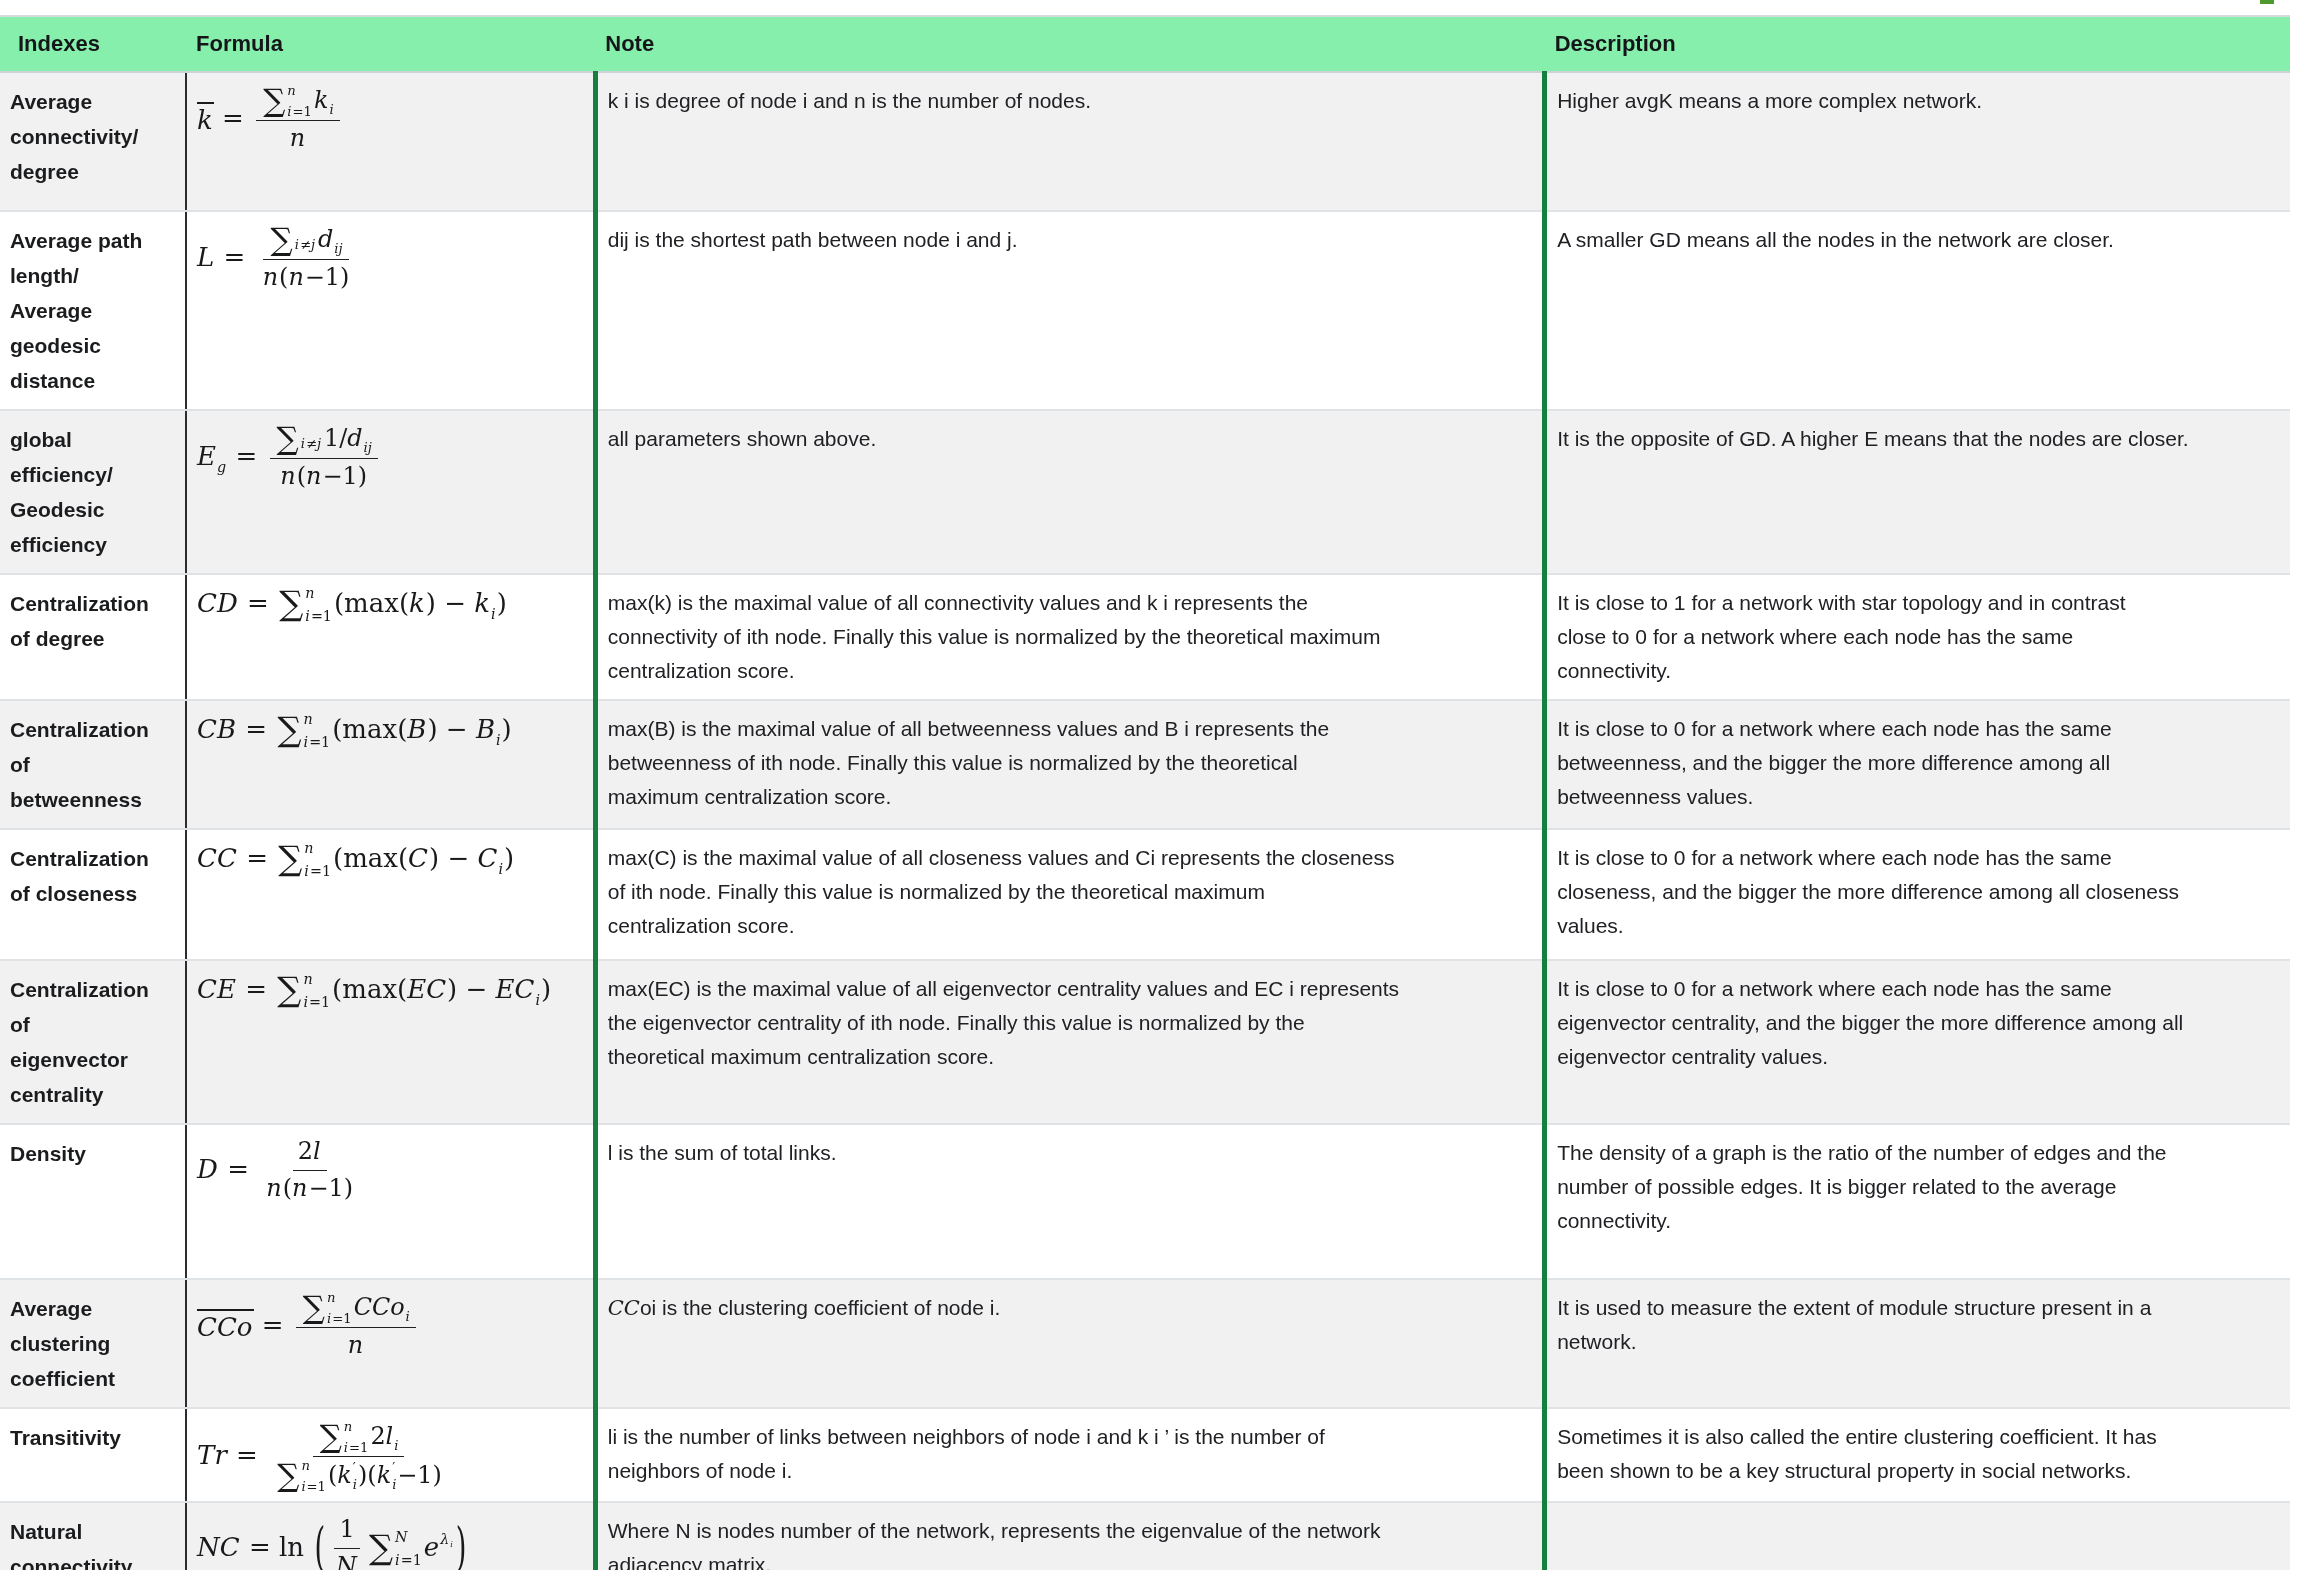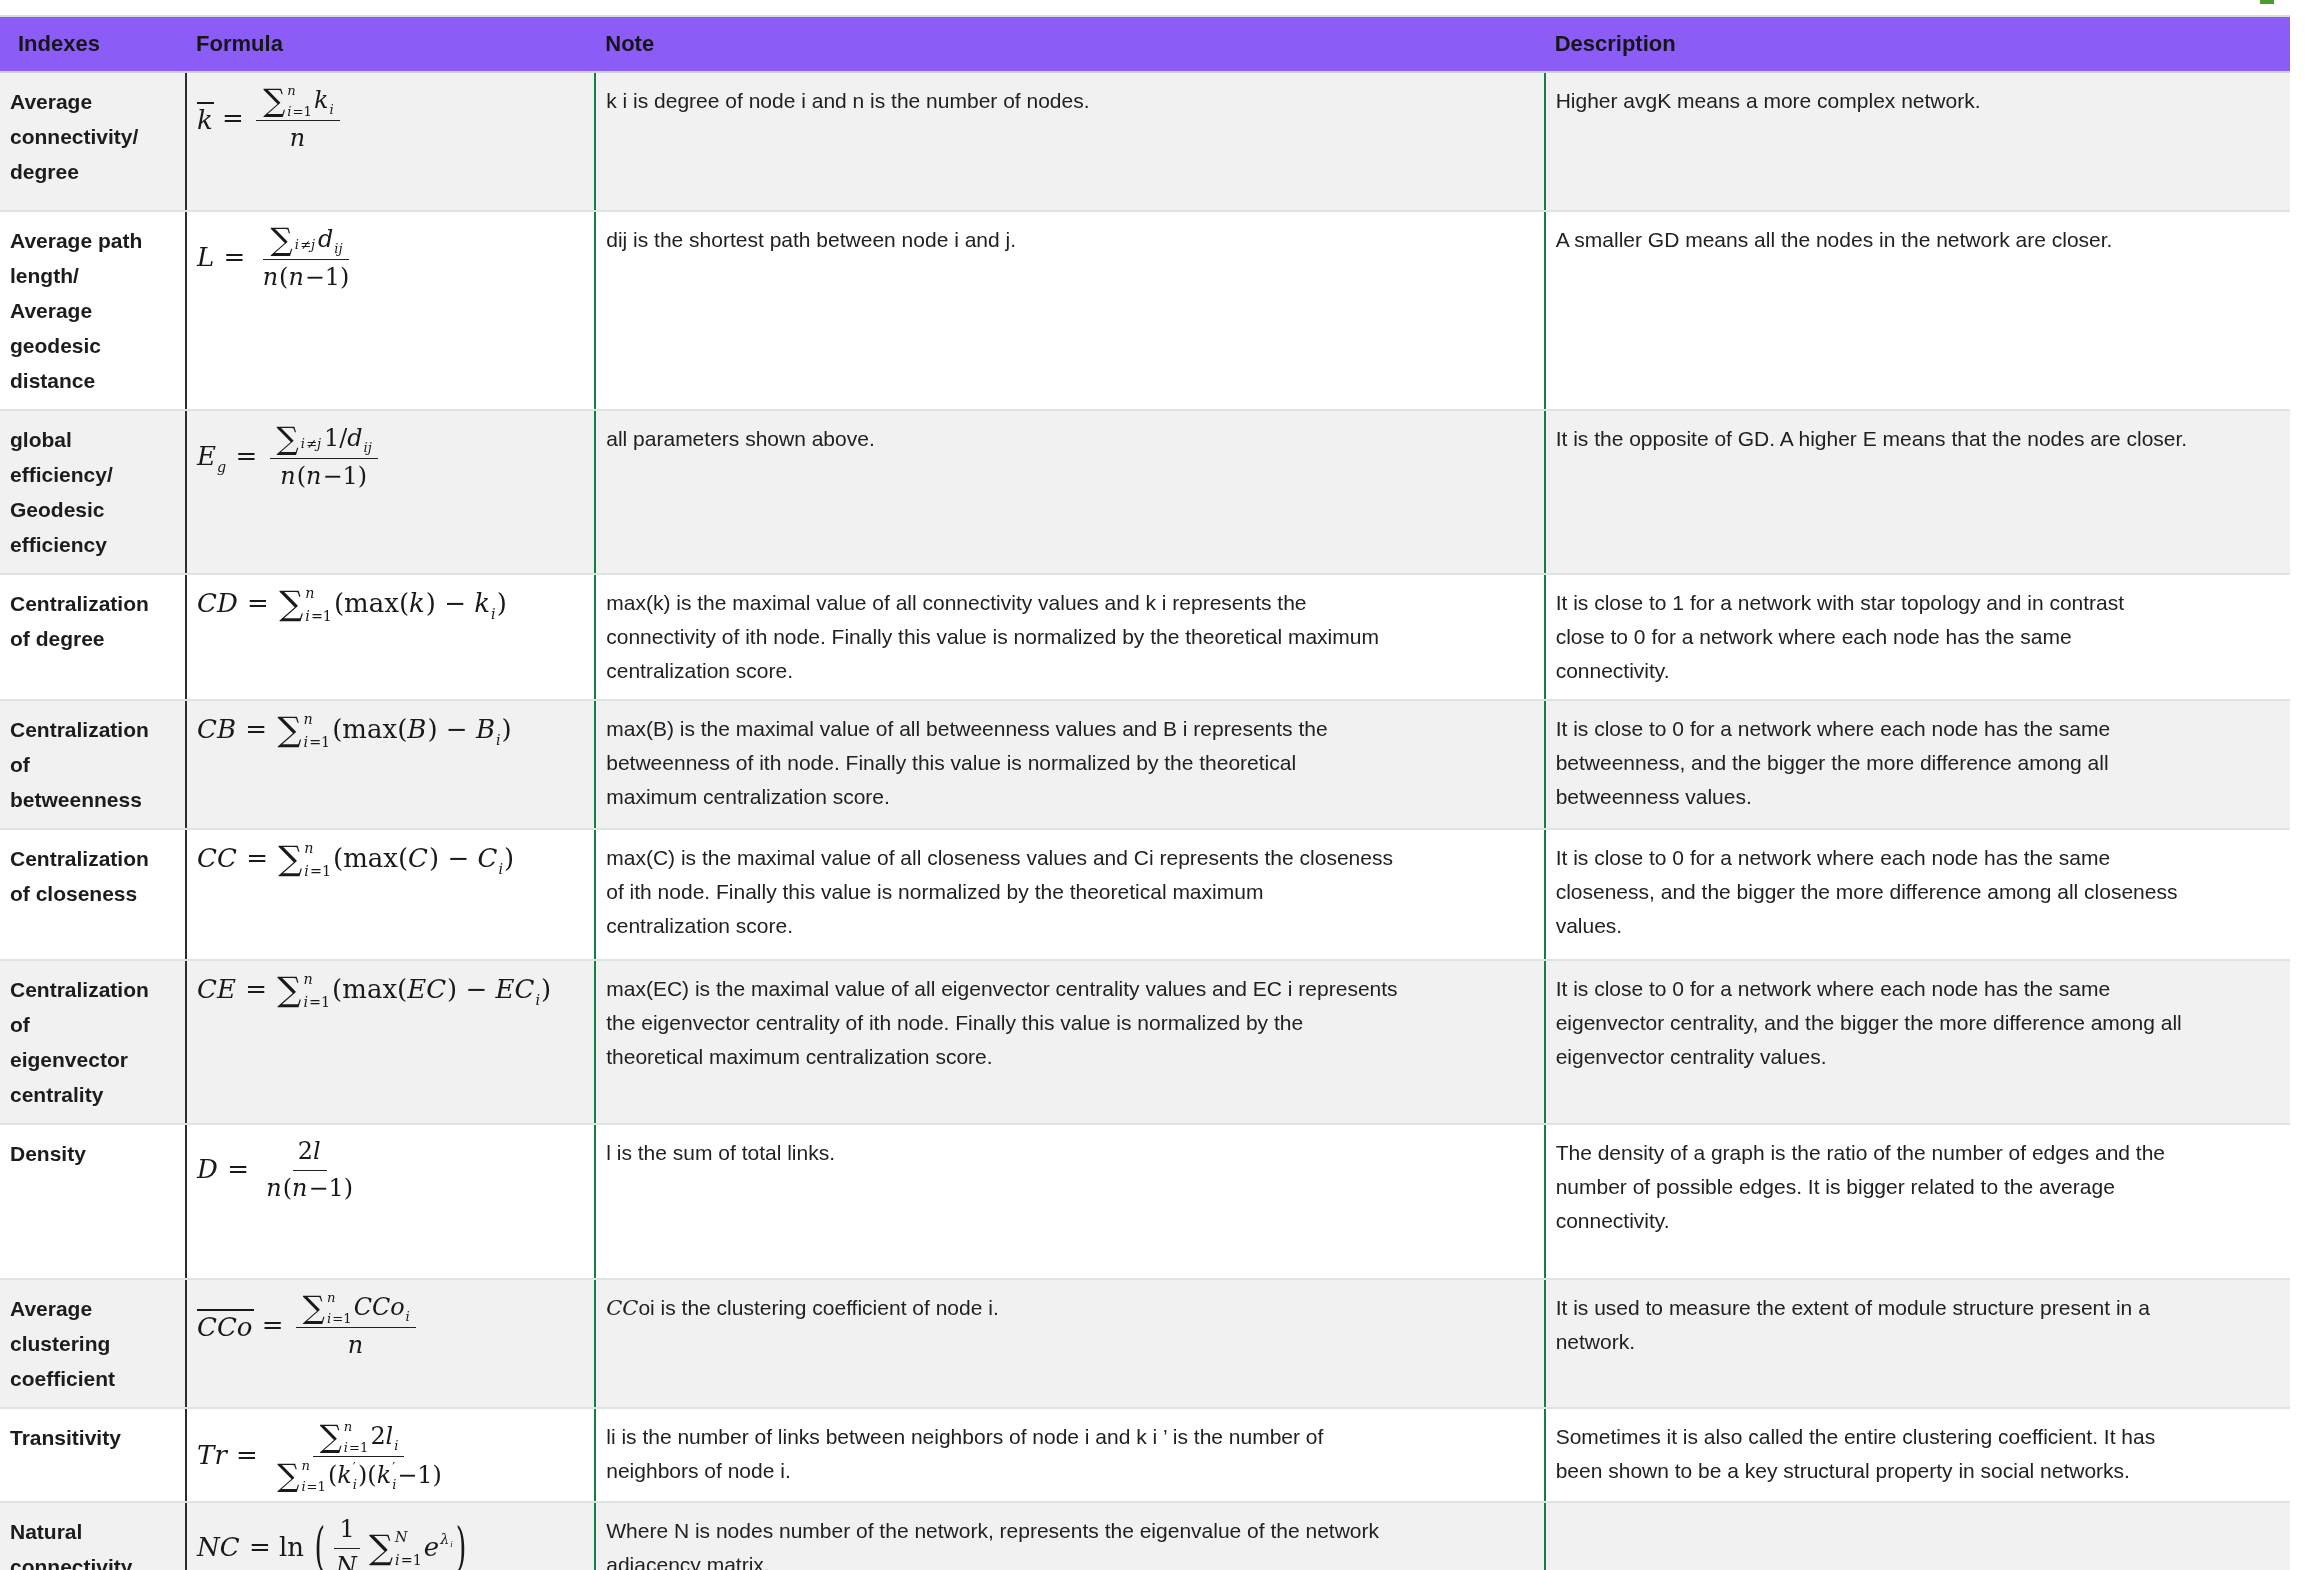--- a/index.html
+++ b/index.html
@@ -8,34 +8,34 @@
   .green-fragment{position:absolute;left:2260px;top:0;width:14px;height:4px;background:#4e9a2c;}
 
   table.idx{border-collapse:collapse;table-layout:fixed;width:2290px;margin-top:15px;}
   col.c-indexes{width:186px;}
   col.c-formula{width:409px;}
   col.c-note{width:949px;}
   col.c-desc{width:745px;}
 
   thead th{
     font-size:22px;font-weight:700;color:#151619;text-align:left;vertical-align:middle;
-    padding:14px 8px 14px 10px;background:#8b5cf6;
+    padding:14px 8px 14px 10px;background:#86efac;
     border-top:2px solid #d7dce1;border-bottom:2px solid #ccd2d8;
   }
   thead th:first-child{padding-left:18px;}
   thead tr{height:52px;}
 
   tbody td{
     vertical-align:top;font-size:21px;color:#202124;line-height:34px;
     padding:11px 12px 11px 10px;border-bottom:2px solid #e0e3e6;
   }
   tbody tr.shaded{background:#f1f1f2;}
   td.indexes{font-weight:700;color:#1b1c1e;white-space:pre-line;line-height:35px;}
   td.formula{border-left:2px solid #2b2d30;padding-top:13px;}
-  td.note,td.description{border-left:2px solid #15803d;white-space:pre-line;}
+  td.note,td.description{border-left:5px solid #15803d;white-space:pre-line;}
 
   #table-body tr:nth-child(1){height:139px;}
   #table-body tr:nth-child(2){height:196px;margin-top:41px;}
   #table-body tr:nth-child(3){height:127px;}
   #table-body tr:nth-child(4){height:122px;}
   #table-body tr:nth-child(5){height:129px;}
   #table-body tr:nth-child(6){height:131px;}
   #table-body tr:nth-child(7){height:160px;}
   #table-body tr:nth-child(8){height:155px;}
   #table-body tr:nth-child(9){height:129px;}

